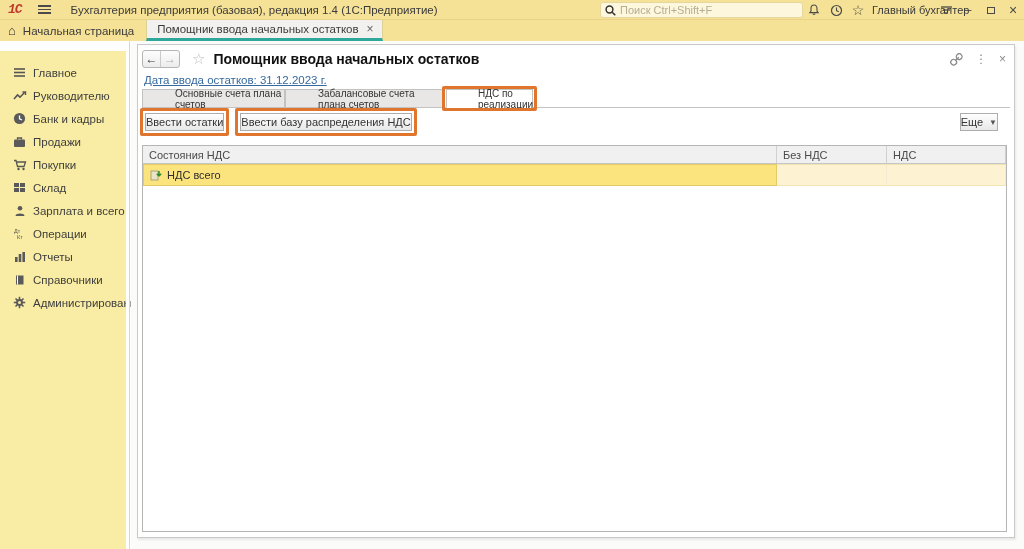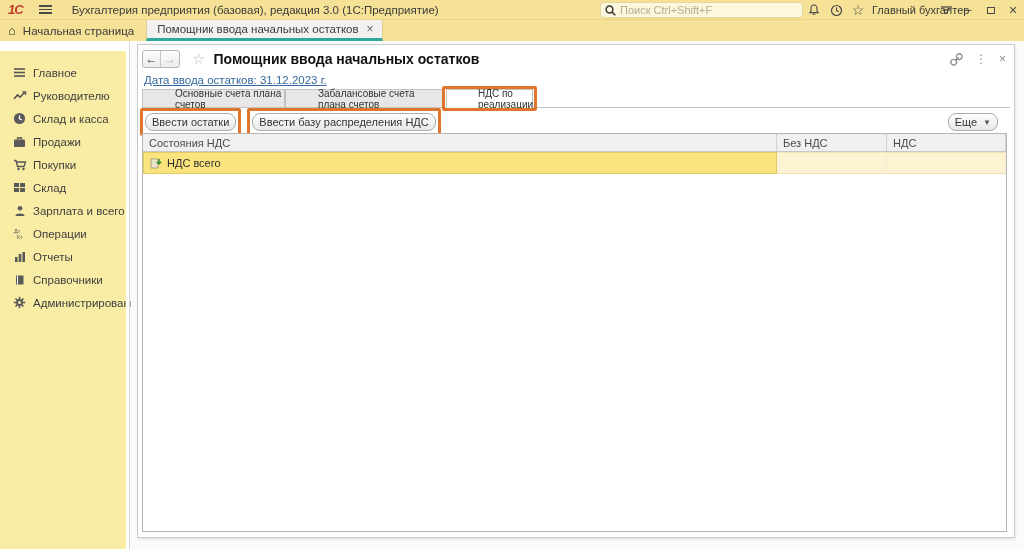--- a/index.html
+++ b/index.html
@@ -3,21 +3,21 @@
 <meta charset="utf-8">
 <style>
   * { margin:0; padding:0; box-sizing:border-box; }
   html,body { width:1024px; height:549px; overflow:hidden;
     font-family:"Liberation Sans", sans-serif; font-size:11.5px; color:#3b3b3b; background:#fff; }
 
   
   .titlebar { position:absolute; left:0; top:0; width:1024px; height:20px;
     background:#f5e296; border-bottom:1px solid #e8d386; display:flex; align-items:center; }
   .logo-1c { font-weight:bold; font-style:italic; color:#c0392b; font-size:13px;
-    margin-left:8px; letter-spacing:-1px; }
+    margin-left:8px; letter-spacing:-1px;font-family:Liberation Mono, monospace; }
   .hamburger { margin-left:16px; width:13px; display:flex; flex-direction:column; gap:2px; cursor:pointer; }
   .hamburger i { height:1.6px; background:#4a4a4a; display:block; }
   .app-title { margin-left:20px; color:#3a3a3a; }
   .searchbox { position:absolute; left:600px; top:2px; width:203px; height:16px;
     background:#fdf7dd; border:1px solid #e5d79d; border-radius:3px;
     display:flex; align-items:center; padding:0 4px; }
   .searchbox svg { flex:0 0 auto; }
   .searchbox input { border:none; outline:none; background:transparent; width:100%;
     font-family:"Liberation Sans",sans-serif; font-size:11px; color:#555; margin-left:4px; }
   .searchbox input::placeholder { color:#b6ad92; }
@@ -76,27 +76,27 @@
   .ctab { position:absolute; top:0; height:19px; display:flex; align-items:center;
     justify-content:center; font-size:10px; color:#333; cursor:pointer;
     background:#e8e7e5; border:1px solid #c2c2c2; z-index:1;padding-left:32px; }
   .ctab.active { background:#fff; border-bottom:1px solid #fff; z-index:2; }
   .hl-tab { position:absolute; z-index:3; border:3px solid #e0752d; border-radius:2px;
     pointer-events:none; }
 
   .btnrow { position:absolute; left:2px; top:63px; right:4px; height:28px;
     display:flex; align-items:center; }
   .hl-wrap { border:3px solid #e0752d; border-radius:2px; padding:2px; margin-right:6px; }
-  .btn { height:18px; padding:0 6px; font-size:11px; color:#333;
-    background:linear-gradient(#fefefe,#e8e8e8); border:1px solid #adadad; border-radius:8px;
+  .btn { height:18px; padding:0 0; font-size:11px; color:#333;
+    background:linear-gradient(#fefefe,#e8e8e8); border:1px solid #adadad; border-radius:0;
     display:inline-flex; align-items:center; cursor:pointer; white-space:nowrap;text-align:center; }
   .more-btn { margin-left:auto; margin-right:12px; }
   .more-btn .caret { margin-left:6px; font-size:8px; color:#555; }
 
-  .grid { position:absolute; left:4px; top:88px; width:865px; bottom:5px;
+  .grid { position:absolute; left:4px; top:100px; width:865px; bottom:5px;
     border:1px solid #b5b5b5; background:#fff; }
   .g-header { display:flex; height:18px; background:#f0f0f0; border-bottom:1px solid #c6c6c6;
     color:#4a4a4a; font-size:11px; }
   .g-header .hc { display:flex; align-items:center; padding-left:6px;
     border-right:1px solid #d0d0d0; cursor:pointer; }
   .g-row { display:flex; height:22px; font-size:11px; color:#2e2e2e; cursor:pointer; }
   .g-row .c0 { background:#fbe47e; border:1px solid #e3c967; display:flex; align-items:center;
     padding-left:4px; }
   .g-row .cx { background:#fdf3d2; border-top:1px solid #f0e3b4; border-bottom:1px solid #f0e3b4;
     border-right:1px solid #f4ead0; }
@@ -106,21 +106,21 @@
 </head>
 <body>
 
 <div class="titlebar">
   <span class="logo-1c">1С</span>
   <span class="hamburger">
       <i></i>
       <i></i>
       <i></i>
     </span>
-  <span class="app-title">Бухгалтерия предприятия (базовая), редакция 3.0  (1С:Предприятие)</span>
+  <span class="app-title">Бухгалтерия предприятия (базовая), редакция 1.4  (1С:Предприятие)</span>
 
   <div class="searchbox">
     <svg width="11" height="11" viewBox="0 0 11 11">
       <circle cx="4.5" cy="4.5" r="3.4" fill="none" stroke="#333" stroke-width="1.5"></circle>
       <line x1="7.2" y1="7.2" x2="10.3" y2="10.3" stroke="#333" stroke-width="1.6"></line>
     </svg>
     <input placeholder="Поиск Ctrl+Shift+F" style="">
   </div>
 
   <span class="tb-ico" style="left:804px">
@@ -188,21 +188,21 @@
     </span>
       <span>Руководителю</span>
   </div>
   <div class="side-item">
     <span class="ico">
       <svg width="13" height="13" viewBox="0 0 13 13">
           <circle cx="6.5" cy="6.5" r="5.6" fill="#5a5a5a"></circle>
           <path d="M6.5 3.4 L6.5 6.8 L9 8" fill="none" stroke="#fff" stroke-width="1.3"></path>
         </svg>
     </span>
-      <span>Склад и касса</span>
+      <span>Банк и кадры</span>
   </div>
   <div class="side-item">
     <span class="ico">
       <svg width="13" height="12" viewBox="0 0 13 12">
           <path d="M4.5 3.5 L4.5 2 L8.5 2 L8.5 3.5" fill="none" stroke="#555" stroke-width="1.3"></path>
           <rect x="1" y="3.5" width="11" height="7.5" rx="1" fill="#5a5a5a"></rect>
         </svg>
     </span>
       <span>Продажи</span>
   </div>

